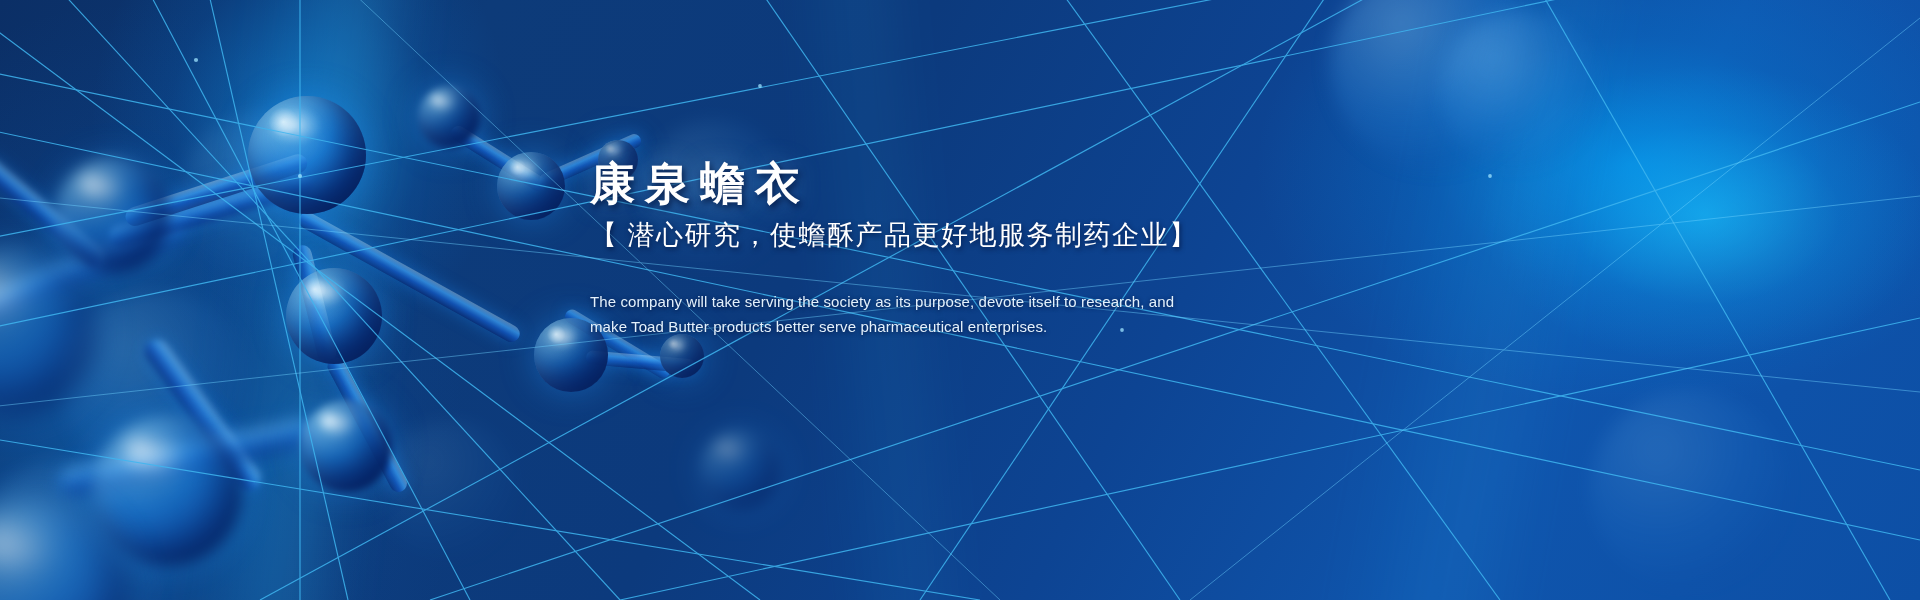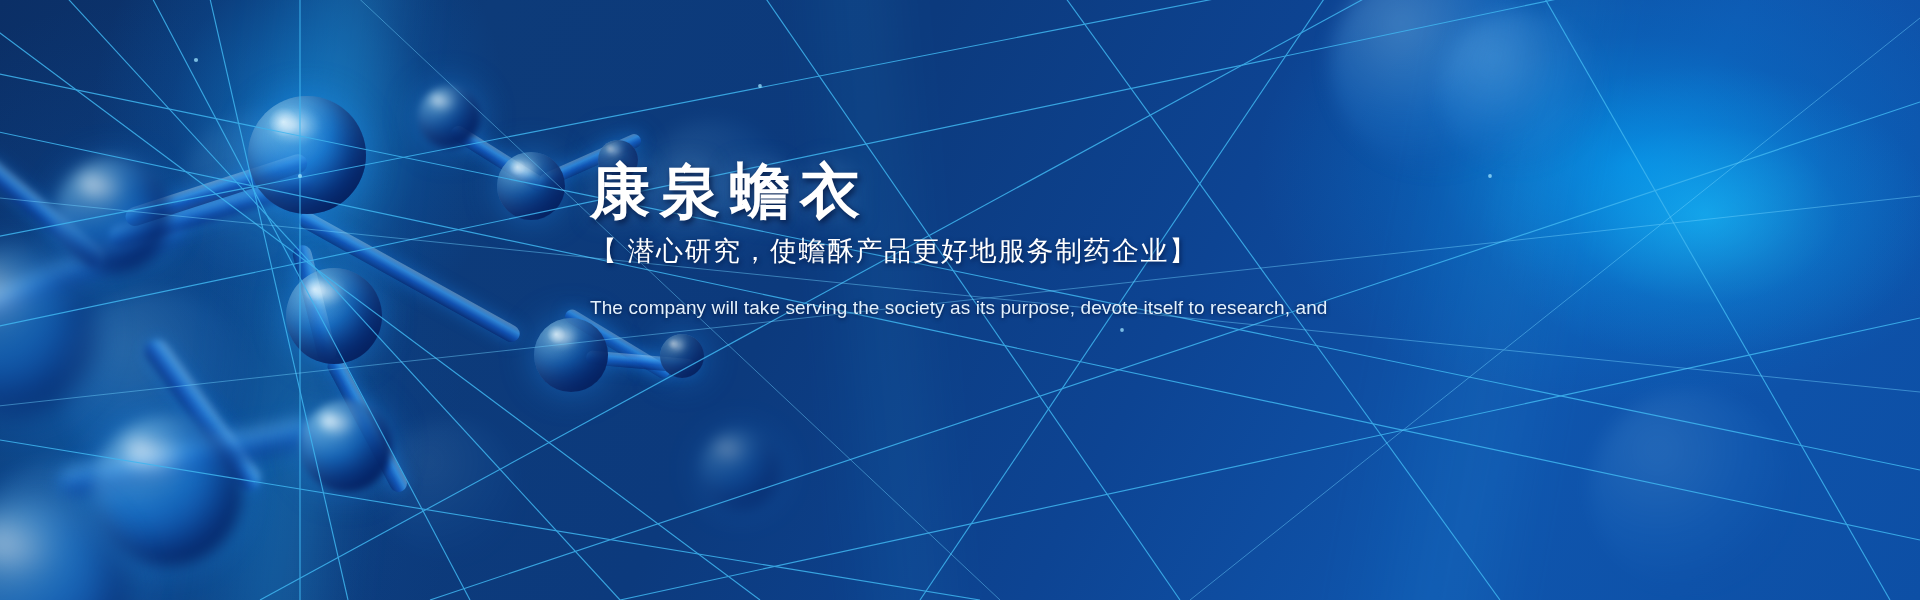--- a/index.html
+++ b/index.html
@@ -75,40 +75,40 @@
   #net { position:absolute; inset:0; width:1920px; height:600px; pointer-events:none; }
 
   
   #copy {
     position:absolute;
     left:590px; top:160px;
     width:1180px;
     z-index:40;
   }
   #title {
-    font-size:60px;
+    font-size:45px;
     line-height:1.05;
     letter-spacing:10px;
     color:#ffffff;
     font-weight:700;
     text-shadow:2px 3px 6px rgba(2,18,58,0.85), 0 0 26px rgba(120,200,255,0.35);
     white-space:nowrap;
   }
   #subtitle {
     margin-top:10px;
     font-size:27px;
     letter-spacing:1.5px;
     color:#ffffff;
     font-weight:400;
     text-shadow:1px 2px 5px rgba(2,18,58,0.8);
     white-space:nowrap;
   }
   #desc {
-    margin-top:26px;
-    font-size:19px;
+    margin-top:36px;
+    font-size:15px;
     line-height:25px;
     color:#e4f1fc;
     font-weight:400;
     letter-spacing:0.1px;
     text-shadow:0 1px 4px rgba(2,18,58,0.9);
   }
   #desc .line { display:block; }
 </style>
 </head>
 <body>
@@ -189,16 +189,17 @@
       <circle cx="1122" cy="330" r="1.9"></circle>
       <circle cx="1490" cy="176" r="1.9"></circle>
     </g>
   </svg>
 
   <div id="copy">
     <div id="title">康泉蟾衣</div>
     <div id="subtitle">【 潜心研究，使蟾酥产品更好地服务制药企业】</div>
     <div id="desc">
       <span class="line">The company will take serving the society as its purpose, devote itself to research, and</span>
+      <span class="line">make Toad Butter products better serve pharmaceutical enterprises.</span>
     </div>
   </div>
 
 </div>
 
 </body></html>

